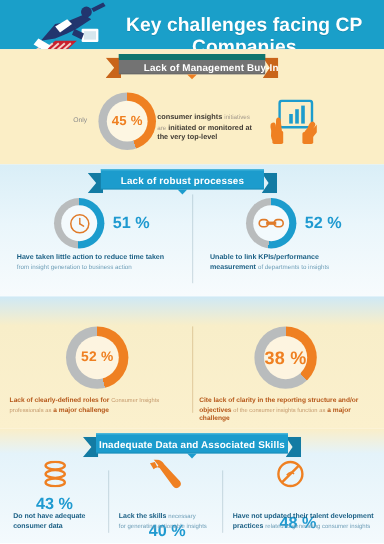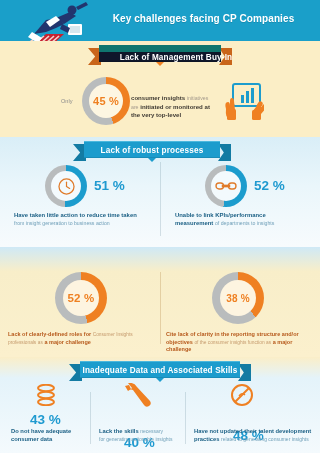--- a/index.html
+++ b/index.html
@@ -14,21 +14,21 @@
   
   .header {
     position: absolute; left: 0; top: 0; width: 320px; height: 41px;
     background: #1a9fc9;
     overflow: hidden;
   }
   .header-title {
     position: absolute; left: 96px; top: 13px; width: 215px;
     text-align: center;
     color: #ffffff;
-    font-size: 10px; font-weight: bold;
+    font-size: 16px; font-weight: bold;
     letter-spacing: 0.1px;
     text-shadow: 0 1px 0 rgba(0,0,0,.12);
   }
   .athlete { position: absolute; left: 6px; top: -2px; width: 92px; height: 72px; }
 
   
   .band { position: absolute; left: 0; width: 320px; }
   .band-1 { top: 41px;  height: 96px;  background: #fbeec6; }
   .band-2 { top: 137px; height: 110px; background: linear-gradient(180deg,#d9eef7 0%,#eaf6fb 45%,#f7fbfd 100%); }
   .band-3 { top: 247px; height: 110px; background: linear-gradient(180deg,#cfe9f6 0%,#f8eec9 22%,#fbf0cd 100%); }
@@ -46,21 +46,21 @@
     display: flex; align-items: center; justify-content: center;
     color: #fff; font-size: 8.2px; font-weight: bold;
     letter-spacing: .15px; white-space: nowrap;
     box-shadow: inset 0 -1px 0 rgba(0,0,0,.10);
   }
   .ribbon .notch {
     position: absolute; left: 50%; margin-left: -4px; bottom: -4px;
     width: 0; height: 0; border-left: 4px solid transparent;
     border-right: 4px solid transparent;
   }
-  .r-orange .plate { background: #0f172a; border-top: 7px solid #0f766e; padding-left: 32px; }
+  .r-orange .plate { background: #737373; border-top: 5px solid #0f766e; padding-left: 32px; }
   .r-orange .tail-l, .r-orange .tail-r { background: #c9651a;
       clip-path: polygon(0 0, 100% 0, 100% 100%, 0 100%, 45% 50%); }
   .r-orange .tail-l { clip-path: polygon(0 0, 100% 0, 100% 100%, 0 100%, 55% 50%); }
   .r-orange .notch { border-top: 4px solid #ef8022; }
 
   .r-blue .plate { background: #1c9ccd; border-top: 1px solid #4cb8dd; }
   .r-blue .tail-l, .r-blue .tail-r { background: #137ba3;
       clip-path: polygon(0 0, 100% 0, 100% 100%, 0 100%, 45% 50%); }
   .r-blue .tail-l { clip-path: polygon(0 0, 100% 0, 100% 100%, 0 100%, 55% 50%); }
   .r-blue .notch { border-top: 4px solid #1c9ccd; }
@@ -239,21 +239,21 @@
   <div class="blk cap-3" style="left:8px; top:331px; width:148px;">
     <span class="t-bold cap-or">Lack of clearly-defined roles for</span>
     <span class="sub cap-or-l">Consumer Insights professionals</span>
     <span class="sub cap-or-l">as</span>
     <span class="t-bold cap-or">a major challenge</span>
   </div>
 
   <div class="donut" style="left:212px; top:272px; width:52px; height:52px;
               background: conic-gradient(#ef8022 0% 38%, #b9bcbd 38% 100%);">
     <div class="hole" style="left:8px; top:8px; width:36px; height:36px; background:#fdf4e0;">
-      <span class="pct-in" style="color:#ef8022;font-size:10px;">38 %</span>
+      <span class="pct-in" style="color:#ef8022;font-size:15px;">38 %</span>
     </div>
   </div>
 
   <div class="blk cap-3" style="left:166px; top:331px; width:152px;">
     <span class="t-bold cap-or">Cite lack of clarity in the reporting structure and/or</span>
     <span class="t-bold cap-or">objectives</span>
     <span class="sub cap-or-l">of the consumer insights function</span>
     <span class="sub cap-or-l">as</span>
     <span class="t-bold cap-or">a major challenge</span>
   </div>

